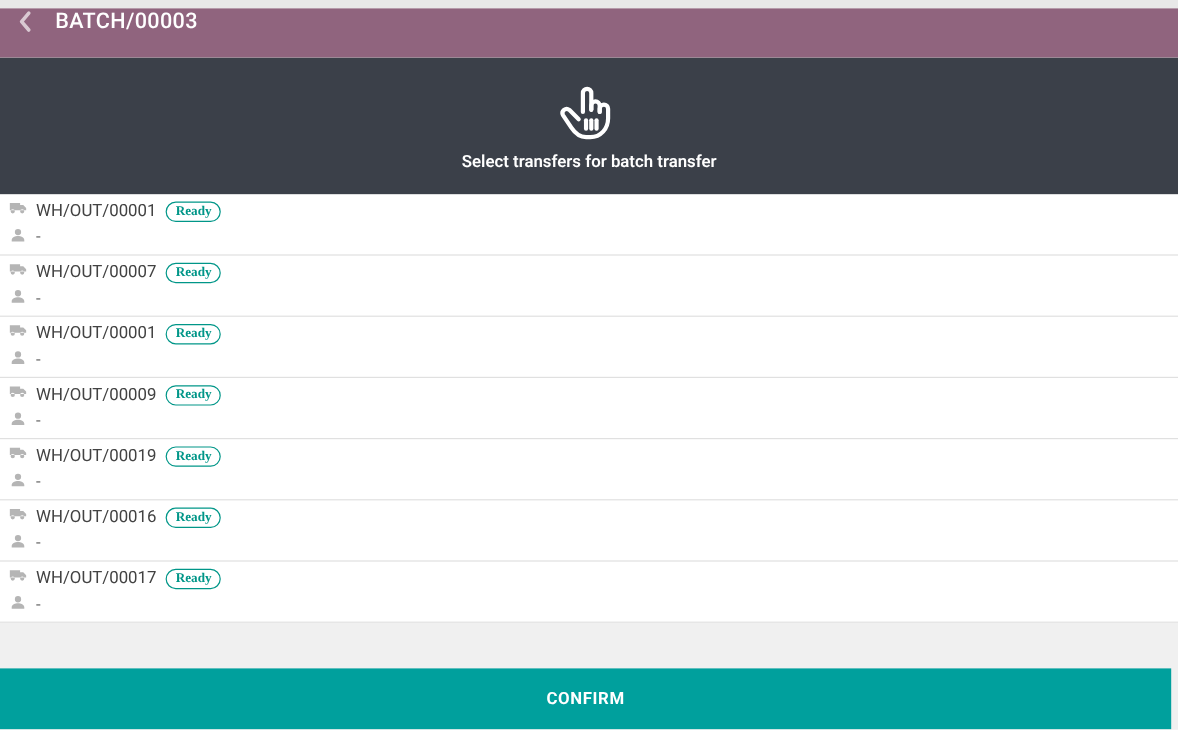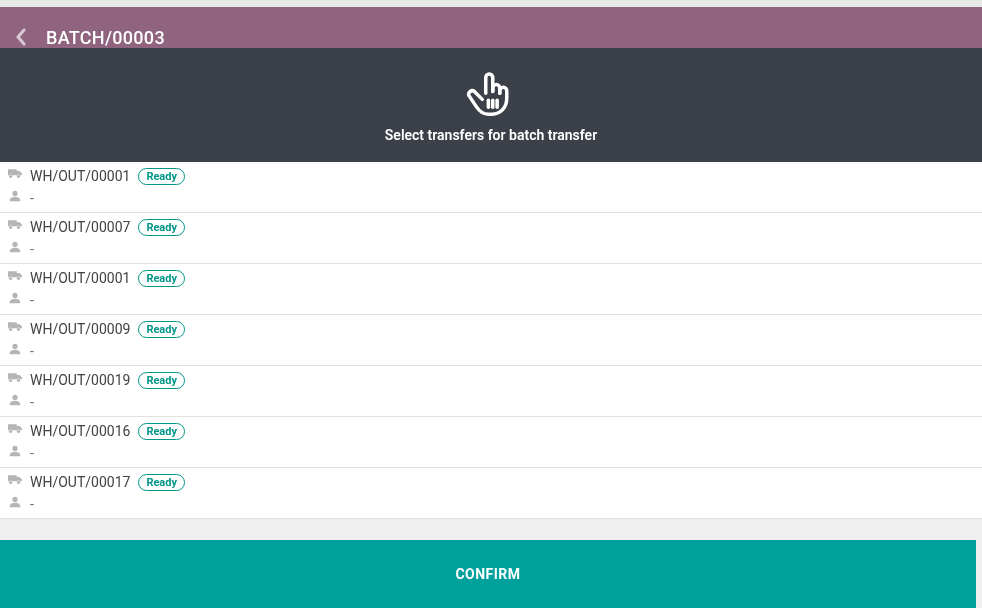--- a/index.html
+++ b/index.html
@@ -1,34 +1,34 @@
 <!DOCTYPE html>
 <html><head>
 <meta charset="utf-8">
 <style>
   * { box-sizing: border-box; margin: 0; padding: 0; }
   html, body { width: 982px; height: 608px; font-family: -apple-system, "Segoe UI", Roboto, Arial, sans-serif; overflow: hidden; background: #f0f0f0; }
   .page { display: flex; flex-direction: column; height: 100%; }
   .topstrip { height: 7px; background: #e8e8e8; }
-  .titlebar { background: #90647e; color: #fff; display: flex; align-items: flex-end; height: 41px; padding: 0 10px; gap: 14px; }
+  .titlebar { background: #90647e; color: #fff; display: flex; align-items: flex-start; height: 41px; padding: 0 10px; gap: 14px; }
   .titlebar .back { width: 22px; height: 22px; display: flex; align-items: center; justify-content: center; cursor: pointer; }
   .titlebar .title { font-size: 18px; font-weight: 500; letter-spacing: .3px; }
   .content-wrap { position: relative; flex: 1; overflow: hidden; }
   .scroll { position: absolute; left: 0; right: 0; top: 0; bottom: 0; overflow-y: scroll; }
   .banner { background: #3b4049; color: #fff; height: 114px; display: flex; flex-direction: column; align-items: center; justify-content: center; gap: 4px; }
   .banner .msg { font-size: 14px; font-weight: 600; }
   .list { background: #fff; }
   .row { border-bottom: 1px solid #e0e0e0; padding: 6px 8px 6px 8px; cursor: pointer; }
   .row-line { display: flex; align-items: flex-start; gap: 8px; height: 20px; }
   .row-line.sub { height: 18px; padding-top: 2px; }
   .ico { color: #b5b5b5; width: 14px; display: inline-flex; align-items: center; justify-content: center; }
   .name { font-size: 14px; color: #424242; }
-  .badge { font-size: 11px; font-weight: 700; color: #009688; border: 1px solid #009688; border-radius: 10px; padding: 1px 7px; line-height: 13px; }
+  .badge { font-size: 11px; font-weight: 700; color: #009688; border: 1px solid #009688; border-radius: 10px; padding: 1px 7px; line-height: 13px; font-family: Liberation Serif, serif; }
   .sub .dash { font-size: 14px; color: #6b6b6b; }
-  .confirm { position: absolute; left: 0; right: 6px; bottom: 0; height: 68px; background: #00a09d; color: #fff; display: flex; align-items: center; justify-content: center; font-weight: 700; font-size: 14px; letter-spacing: .5px; cursor: pointer; }
+  .confirm { position: absolute; left: 0; right: 6px; bottom: 0; height: 51px; background: #00a09d; color: #fff; display: flex; align-items: center; justify-content: center; font-weight: 700; font-size: 14px; letter-spacing: .5px; cursor: pointer; }
   
   .scroll::-webkit-scrollbar { width: 6px; background: #eee; }
   .scroll::-webkit-scrollbar-thumb { background: #c2c2c2; border-radius: 3px; }
   .scroll-inner { padding-bottom: 60px; }
 </style>
 </head>
 <body>
 
 <div class="page">
   <div class="topstrip"></div>

